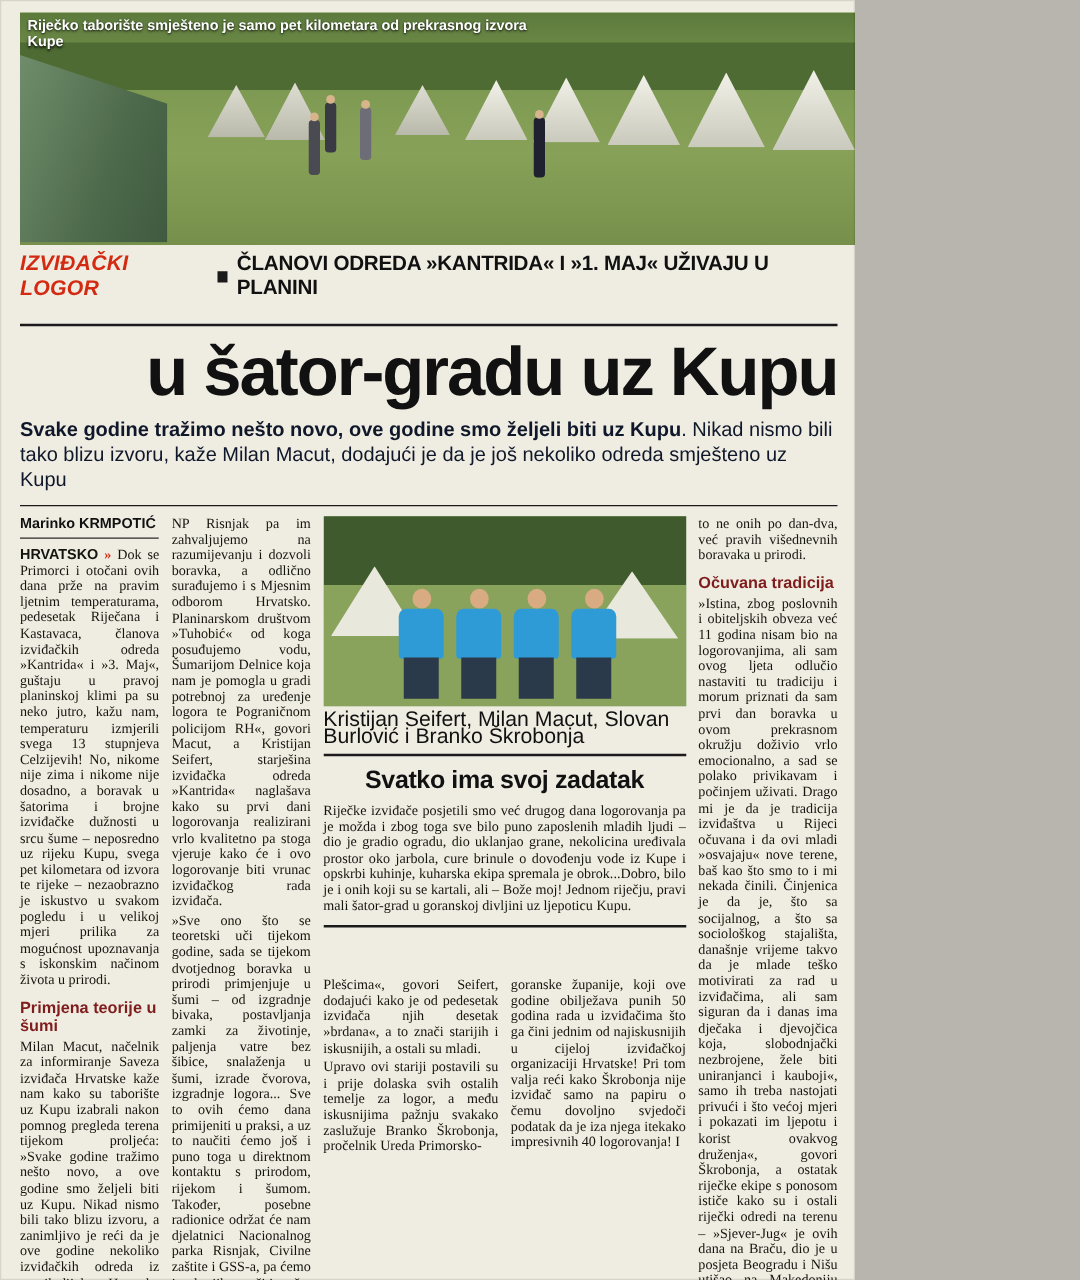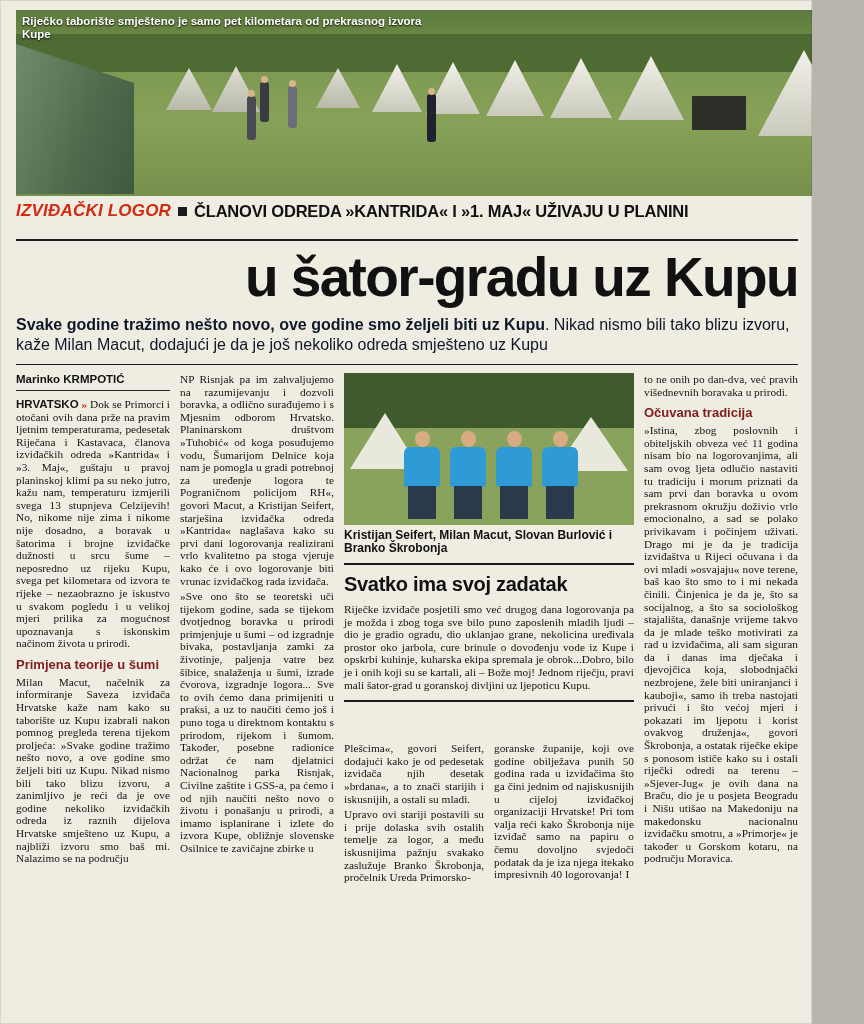--- a/index.html
+++ b/index.html
@@ -8,21 +8,21 @@
     background: #b8b5ae;
   }
   body {
     width: 864px;
     height: 1024px;
     overflow: hidden;
     font-family: "Liberation Serif", serif;
   }
   .page {
     position: relative;
-    width: 812px;
+    width: 684px;
     height: 1024px;
     background: #efece2;
     box-sizing: border-box;
     padding: 8px 14px 6px 16px;
     overflow: hidden;
   }
   
   .hero {
     position: relative;
     width: 836px;
@@ -216,39 +216,40 @@
   .photo2 .man .head2 {
     position: absolute; top: 0; left: 13px; width: 15px; height: 16px;
     border-radius: 50%; background: #d9ab82;
   }
   .photo2 .man .legs {
     position: absolute; top: 55px; left: 6px; width: 28px; height: 33px;
     background: #2b3a4a;
   }
   .photocap {
     font-family: "Liberation Sans", sans-serif;
-    font-weight: bold;
-    font-size: 12px;
+    font-weight: normal;
+    font-size: 17px;
     line-height: 13px;
     color: #111;
     margin-bottom: 8px;
   }
   .boxout {
     border-top: 2px solid #1a1a1a;
     border-bottom: 2px solid #1a1a1a;
     padding: 6px 0 6px 0;
     margin-bottom: 6px;
   }
   .boxout h2 {
     font-family: "Liberation Sans", sans-serif;
     font-weight: bold;
     font-size: 20px;
     color: #111;
     margin: 2px 0 7px 0;
     letter-spacing: -.3px;
+    text-align: center;
   }
   .two {
     display: flex; gap: 10px; margin-top: 40px;
   }
   .two .sub { width: 140px; }
   .frame {
     position: absolute;
     inset: 0;
     pointer-events: none;
     box-shadow: inset 0 0 0 1px rgba(0,0,0,.10);

